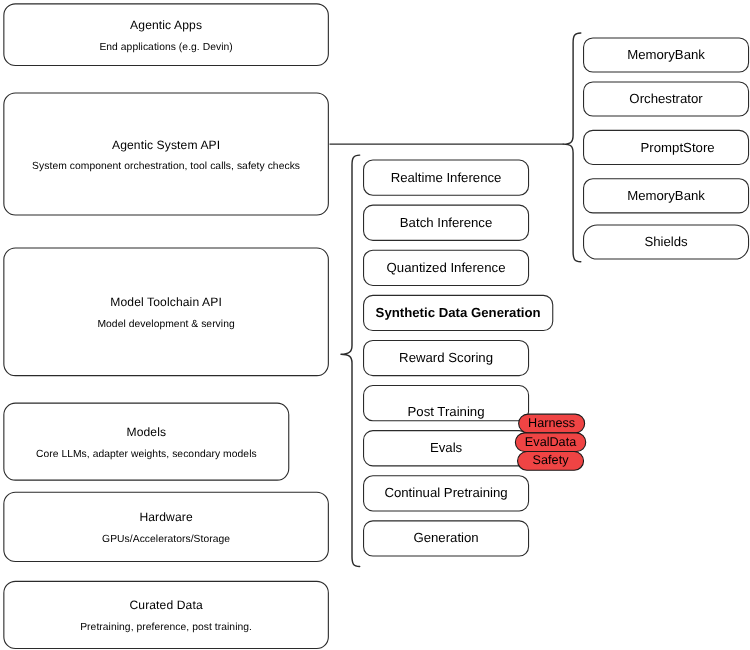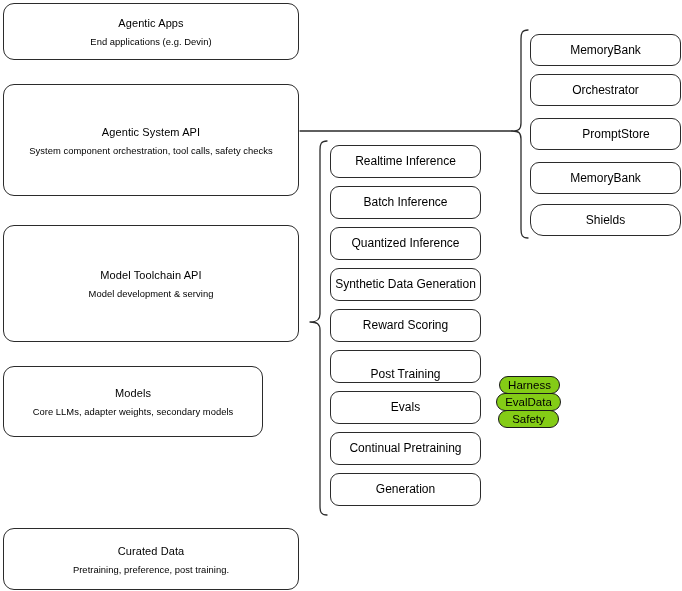--- a/index.html
+++ b/index.html
@@ -61,26 +61,25 @@
     line-height: 15px;
     color: #000;
   }
 
   
   .pill {
     position: absolute;
     box-sizing: border-box;
     border: 1.4px solid #1a1a1a;
     border-radius: 999px;
-    background: #84cc16;
+    background: #ef4444;
     display: flex;
     align-items: center;
     justify-content: center;
     z-index: 6;
-    margin-left: 28px;
   }
   .pill-label {
     font-size: 11.5px;
     line-height: 14px;
     color: #000;
   }
 
   
   .bracket {
     position: absolute;
@@ -117,20 +116,24 @@
   <div class="box" style="left:3px; top:225px; width:296px; height:117px;">
     <div class="layer-title">Model Toolchain API</div>
     <div class="layer-sub">Model development &amp; serving</div>
   </div>
 
   <div class="box" style="left:3px; top:366px; width:260px; height:71px;">
     <div class="layer-title">Models</div>
     <div class="layer-sub">Core LLMs, adapter weights, secondary models</div>
   </div>
 
+  <div class="box" style="left:3px; top:447px; width:296px; height:64px;">
+    <div class="layer-title">Hardware</div>
+    <div class="layer-sub">GPUs/Accelerators/Storage</div>
+  </div>
 
   <div class="box" style="left:3px; top:528px; width:296px; height:62px;">
     <div class="layer-title">Curated Data</div>
     <div class="layer-sub">Pretraining, preference, post training.</div>
   </div>
 
   <div class="connector" style="left:300px; top:124px; width:222px; height:16px;">
     <svg width="222" height="16" viewBox="0 0 222 16">
       <path class="stroke" d="M 0 7 L 212 7"></path>
     </svg>
@@ -178,21 +181,21 @@
 
   <div class="item-box" style="left:330px; top:145px; width:151px; height:33px;">
     <span class="item-label">Realtime Inference</span>
   </div>
   <div class="item-box" style="left:330px; top:186px; width:151px; height:33px;">
     <span class="item-label">Batch Inference</span>
   </div>
   <div class="item-box" style="left:330px; top:227px; width:151px; height:33px;">
     <span class="item-label">Quantized Inference</span>
   </div>
-  <div class="item-box" style="left:330px; top:268px; width:151px; height:33px;">
+  <div class="item-box" style="left:330px; top:268px; width:173px; height:33px;font-weight:bold;">
     <span class="item-label">Synthetic Data Generation</span>
   </div>
   <div class="item-box" style="left:330px; top:309px; width:151px; height:33px;">
     <span class="item-label">Reward Scoring</span>
   </div>
   <div class="item-box" style="left:330px; top:350px; width:151px; height:33px;align-items:flex-end;">
     <span class="item-label">Post Training</span>
   </div>
   <div class="item-box" style="left:330px; top:391px; width:151px; height:33px;">
     <span class="item-label">Evals</span>

